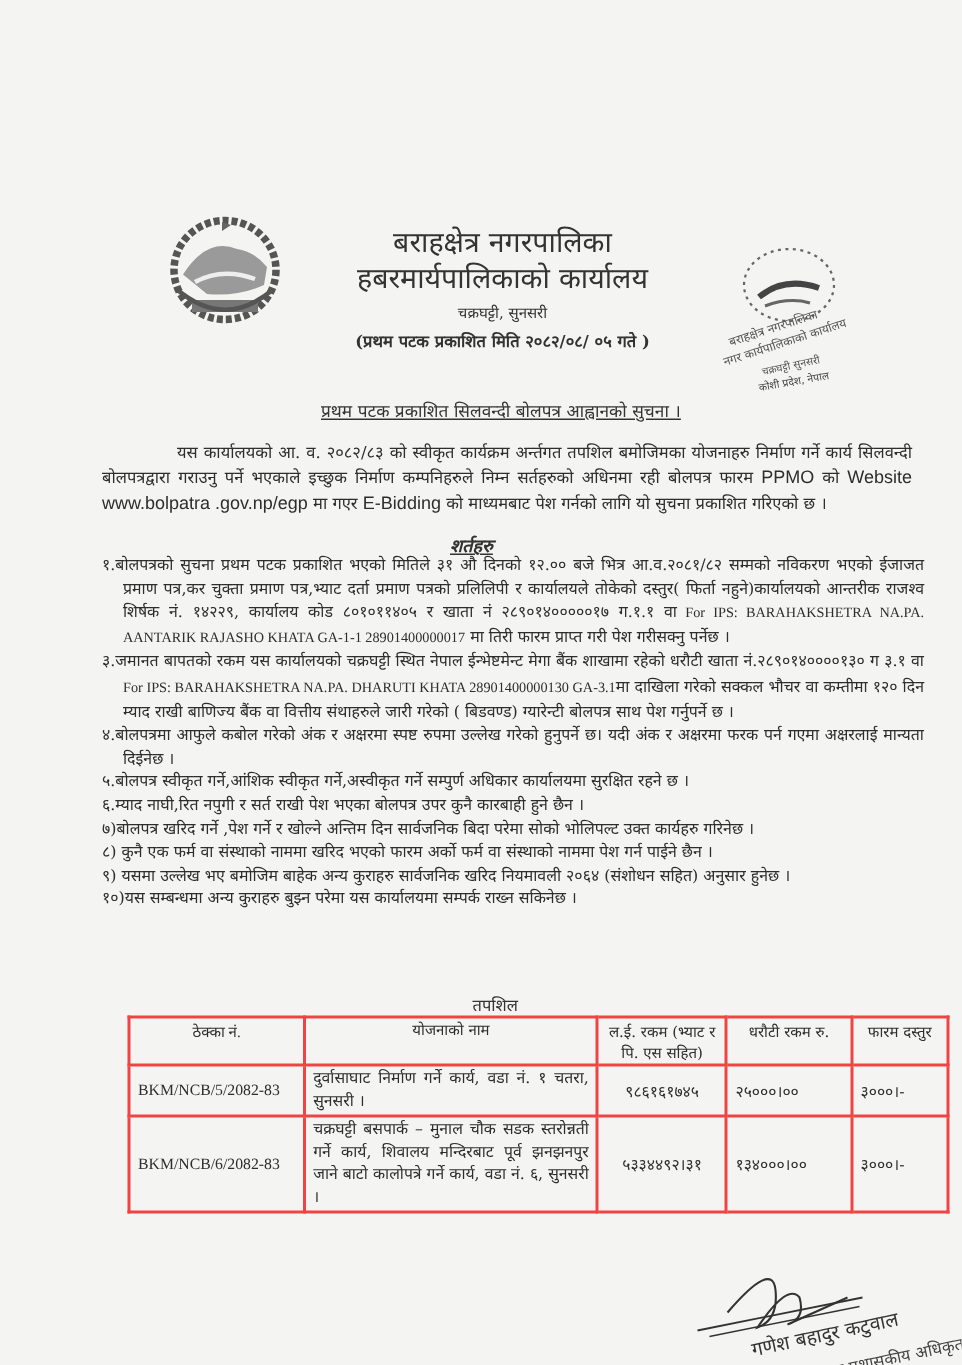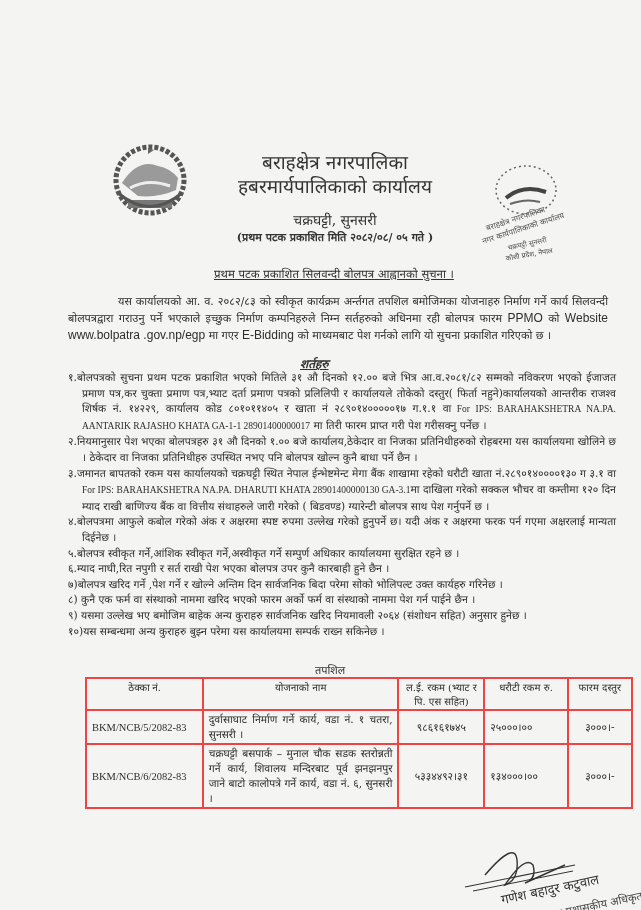--- a/index.html
+++ b/index.html
@@ -9,39 +9,39 @@
     font-family:"DejaVu Serif", serif;
     color:#2a2a2a;
     position:relative;
   }
   .page { position:absolute; left:0; top:0; width:641px; height:910px; }
   .emblem-left { position:absolute; left:108px; top:138px; width:84px; height:80px; }
   .stamp-right { position:absolute; left:468px; top:162px; width:110px; height:100px; }
   .header { position:absolute; left:180px; top:150px; width:310px; text-align:center; }
   .h1 { font-size:19px; line-height:24px; color:#333; }
   .h2 { font-size:19px; line-height:24px; color:#333; }
-  .h3 { font-size:14px; line-height:20px; margin-top:12px; color:#333; }
+  .h3 { font-size:10px; line-height:20px; margin-top:2px; color:#333; }
   .h4 { font-size:11px; line-height:16px; color:#333; font-weight:bold;}
   .notice-title { position:absolute; left:214px; top:266px; font-size:11.5px; text-decoration:underline; color:#333; }
   .intro { position:absolute; left:68px; top:294px; width:540px; font-size:11px; line-height:16px; text-align:justify; color:#2d2d2d; }
   .intro .ind { display:inline-block; width:50px; }
   .intro .latin { font-family:"Liberation Sans", sans-serif; font-size:12px; }
   .cond-head { position:absolute; left:300px; top:355px; font-size:12px; font-style:italic; text-decoration:underline; font-weight:bold; color:#333;}
   .conds { position:absolute; left:68px; top:370px; width:548px; font-size:10.6px; line-height:15.6px; color:#2d2d2d; }
   .cond { text-align:justify; padding-left:14px; text-indent:-14px; }
   .latin-s { font-family:"Liberation Serif", serif; font-size:9.5px; }
   .table-caption { position:absolute; left:315px; top:662px; font-size:11px; color:#333; }
   table.tapsil { position:absolute; left:85px; top:677px; width:548px; border-collapse:collapse; font-size:10.5px; color:#2d2d2d; }
   table.tapsil th, table.tapsil td { border:2px solid #ef4444; padding:1px 5px; vertical-align:middle; }
   table.tapsil th { font-weight:normal; font-size:10px; text-align:center; vertical-align:top; }
   .c1 { width:110px; font-family:"Liberation Serif", serif; font-size:10.5px; }
   .c2 { width:220px; text-align:justify; line-height:15px; }
   .c3 { width:80px; text-align:center; }
   .c4 { width:80px; text-align:left; }
-  .c5 { width:58px; text-align:center; }
+  .c5 { width:58px; }
   td.c1 { vertical-align:top; }
   tr.r2 td.c1 { vertical-align:middle; }
   tr.r3 td.c3, tr.r3 td.c4, tr.r3 td.c5 { vertical-align:bottom; }
   .sig { position:absolute; left:455px; top:835px; width:170px; height:75px; }
   .sig-name { position:absolute; left:500px; top:880px; font-size:13px; transform:rotate(-12deg); color:#333; white-space:nowrap; }
   .sig-title { position:absolute; left:540px; top:898px; font-size:11px; transform:rotate(-12deg); color:#444; white-space:nowrap; }
 </style>
 </head>
 <body>
 
@@ -79,21 +79,20 @@
 
   <div class="intro">
     <span class="ind"></span><span>यस कार्यालयको आ. व. २०८२/८३ को स्वीकृत कार्यक्रम अर्न्तगत तपशिल बमोजिमका योजनाहरु निर्माण गर्ने कार्य सिलवन्दी बोलपत्रद्वारा गराउनु पर्ने भएकाले इच्छुक निर्माण कम्पनिहरुले निम्न सर्तहरुको अधिनमा रही बोलपत्र फारम</span>
     <span class="latin">PPMO</span><span> को </span><span class="latin">Website www.bolpatra .gov.np/egp</span><span> मा गएर </span><span class="latin">E-Bidding</span><span> को माध्यमबाट पेश गर्नको लागि यो सुचना प्रकाशित गरिएको छ ।</span>
   </div>
 
   <div class="cond-head">शर्तहरु</div>
 
   <div class="conds">
     <div class="cond"><span>१.बोलपत्रको सुचना प्रथम पटक प्रकाशित भएको मितिले ३१ औ दिनको १२.०० बजे भित्र आ.व.२०८१/८२ सम्मको नविकरण भएको ईजाजत प्रमाण पत्र,कर चुक्ता प्रमाण पत्र,भ्याट दर्ता प्रमाण पत्रको प्रलिलिपी र कार्यालयले तोकेको दस्तुर( फिर्ता नहुने)कार्यालयको आन्तरीक राजश्व शिर्षक नं. १४२२९, कार्यालय कोड ८०१०११४०५ र खाता नं २८९०१४०००००१७ ग.१.१ वा</span><span class="latin-s"> For IPS: BARAHAKSHETRA NA.PA. AANTARIK  RAJASHO KHATA GA-1-1 28901400000017</span><span> मा तिरी फारम प्राप्त गरी पेश गरीसक्नु पर्नेछ ।</span></div>
-    <div class="cond"><span>२.नियमानुसार पेश भएका बोलपत्रहरु ३१ औ दिनको १.०० बजे कार्यालय,ठेकेदार वा निजका प्रतिनिधीहरुको रोहबरमा यस कार्यालयमा खोलिने छ । ठेकेदार वा निजका प्रतिनिधीहरु उपस्थित नभए पनि बोलपत्र खोल्न कुनै बाधा पर्ने छैन ।</span></div>
     <div class="cond"><span>३.जमानत बापतको रकम यस कार्यालयको चक्रघट्टी स्थित नेपाल ईन्भेष्टमेन्ट मेगा बैंक शाखामा रहेको धरौटी खाता नं.२८९०१४००००१३० ग ३.१ वा</span><span class="latin-s"> For IPS: BARAHAKSHETRA NA.PA. DHARUTI KHATA 28901400000130 GA-3.1</span><span>मा दाखिला गरेको सक्कल भौचर वा कम्तीमा १२० दिन म्याद राखी बाणिज्य बैंक वा वित्तीय संथाहरुले जारी गरेको ( बिडवण्ड) ग्यारेन्टी बोलपत्र साथ पेश गर्नुपर्ने छ ।</span></div>
     <div class="cond"><span>४.बोलपत्रमा आफुले कबोल गरेको अंक र अक्षरमा स्पष्ट रुपमा उल्लेख गरेको हुनुपर्ने छ। यदी अंक र अक्षरमा फरक पर्न गएमा अक्षरलाई मान्यता दिईनेछ ।</span></div>
     <div class="cond"><span>५.बोलपत्र स्वीकृत गर्ने,आंशिक स्वीकृत गर्ने,अस्वीकृत गर्ने सम्पुर्ण अधिकार कार्यालयमा सुरक्षित रहने छ ।</span></div>
     <div class="cond"><span>६.म्याद नाघी,रित नपुगी र सर्त राखी पेश भएका बोलपत्र उपर कुनै कारबाही हुने छैन ।</span></div>
     <div class="cond"><span>७)बोलपत्र खरिद गर्ने ,पेश गर्ने र खोल्ने अन्तिम दिन सार्वजनिक बिदा परेमा सोको भोलिपल्ट उक्त कार्यहरु गरिनेछ ।</span></div>
     <div class="cond"><span>८) कुनै एक फर्म वा संस्थाको नाममा खरिद भएको फारम अर्को फर्म वा संस्थाको नाममा पेश गर्न पाईने छैन ।</span></div>
     <div class="cond"><span>९) यसमा उल्लेख भए बमोजिम बाहेक अन्य कुराहरु सार्वजनिक खरिद नियमावली २०६४ (संशोधन सहित) अनुसार हुनेछ ।</span></div>
     <div class="cond"><span>१०)यस सम्बन्धमा अन्य कुराहरु बुझ्न परेमा यस कार्यालयमा सम्पर्क राख्न सकिनेछ ।</span></div>
   </div>
 

